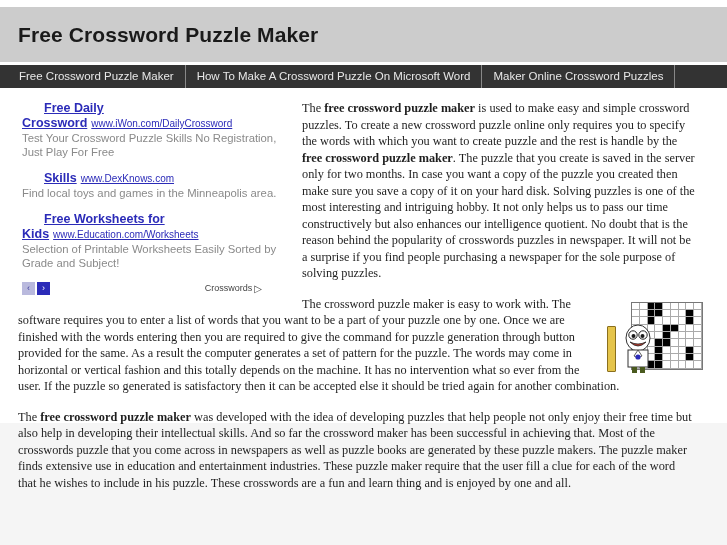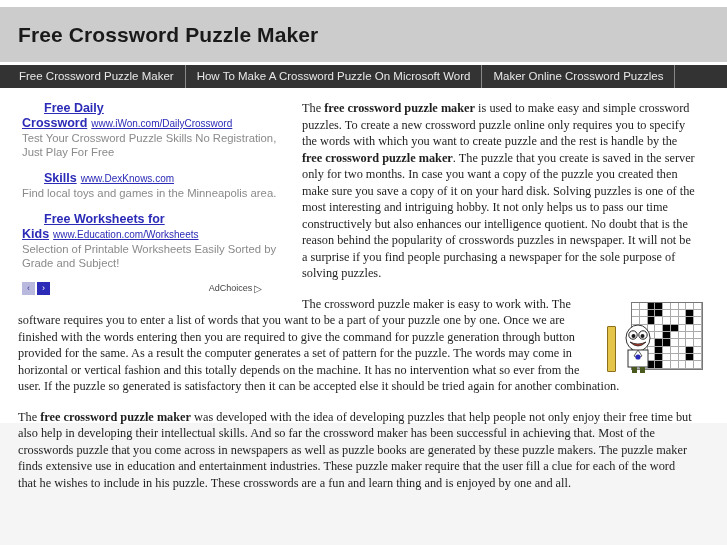--- a/index.html
+++ b/index.html
@@ -232,21 +232,21 @@
         </div>
         <div class="ad-desc">Selection of Printable Worksheets Easily Sorted by Grade and Subject!</div>
       </div>
 
       <div class="ad-footer">
         <div class="arrows">
           <div class="arrow-btn arrow-prev">‹</div>
           <div class="arrow-btn arrow-next">›</div>
         </div>
         <div class="adchoices">
-          <span>AdChoices</span>
+          <span>Crosswords</span>
           <span class="adchoices-icon">▷</span>
         </div>
       </div>
     </div>
 
     <p class="body-text"><span>The </span><b>free crossword puzzle maker</b><span> is used to make easy and simple crossword puzzles. To create a new crossword puzzle online only requires you to specify the words with which you want to create puzzle and the rest is handle by the </span><b>free crossword puzzle maker</b><span>. The puzzle that you create is saved in the server only for two months. In case you want a copy of the puzzle you created then make sure you save a copy of it on your hard disk. Solving puzzles is one of the most interesting and intriguing hobby. It not only helps us to pass our time constructively but also enhances our intelligence quotient. No doubt that is the reason behind the popularity of crosswords puzzles in newspaper. It will not be a surprise if you find people purchasing a newspaper for the sole purpose of solving puzzles.</span></p>
 
     <div class="cw-figure">
       <div class="cw-grid" id="cw-grid">
           <div class="cw-cell"></div>

